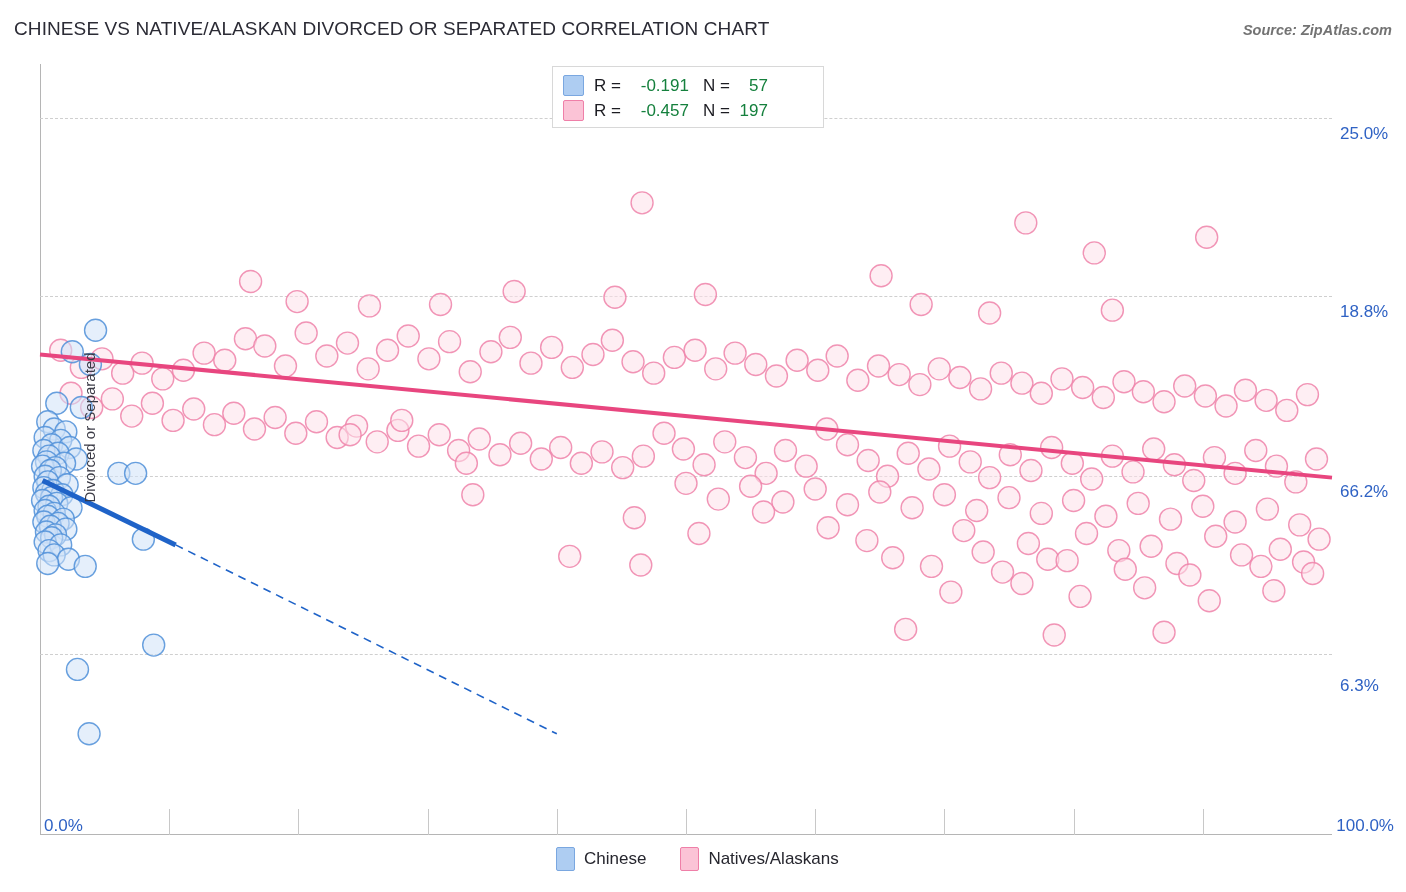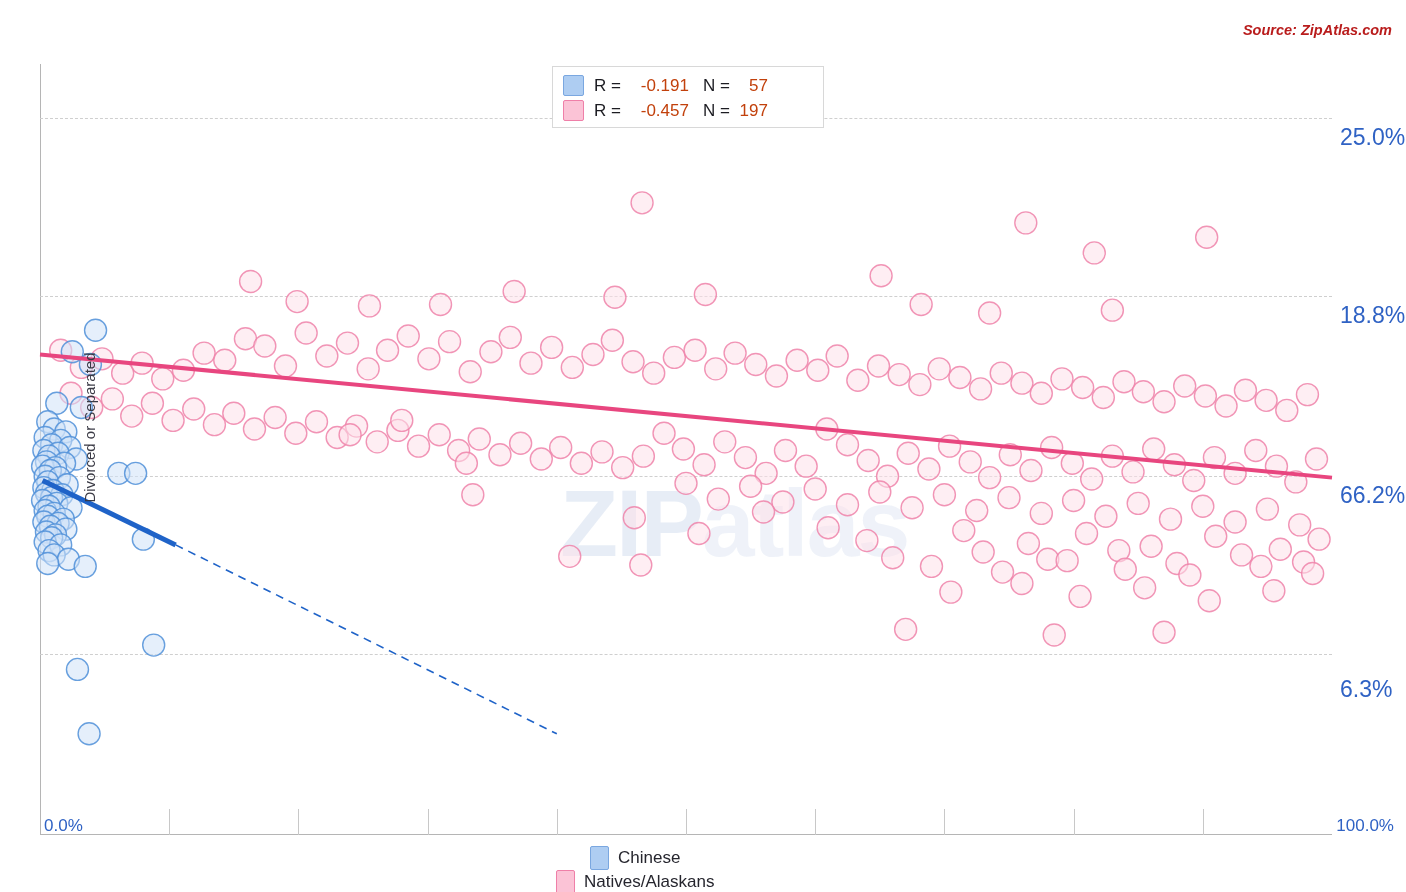--- a/index.html
+++ b/index.html
@@ -28,21 +28,21 @@
     color: #2b2b35;
     white-space: nowrap;
   }
   .source {
     position: absolute;
     right: 14px;
     top: 22px;
     font-size: 14.5px;
     font-style: italic;
     font-weight: bold;
-    color: #b91c1c;
+    color: #737373;
     white-space: nowrap;
   }
   .plot {
     position: absolute;
     left: 40px;
     top: 64px;
     width: 1292px;
     height: 770px;
   }
   .watermark {
@@ -97,21 +97,21 @@
     top: 355px;
     transform: rotate(-90deg);
     transform-origin: center center;
     font-size: 15px;
     color: #3a3a45;
     white-space: nowrap;
   }
   .ytick-label {
     position: absolute;
     left: 1300px;
-    font-size: 23px;
+    font-size: 17px;
     color: #2f62c4;
     white-space: nowrap;
   }
   .xaxis-label {
     position: absolute;
     font-size: 17px;
     color: #2f62c4;
     white-space: nowrap;
     top: 816px;
   }
@@ -138,32 +138,31 @@
   .swatch {
     width: 19px;
     height: 19px;
     border-radius: 2px;
     margin-right: 10px;
     flex: none;
   }
   .sw-blue { background: #aecdf2; border: 1px solid #7aa7e0; }
   .sw-pink { background: #fbc3d6; border: 1px solid #ef7fa8; }
   .lbl-k { color: #1c1c22; }
-  .lbl-v { color: #c2410c; font-weight: normal; }
+  .lbl-v { color: #15803d; font-weight: normal; }
   .rv { display: inline-block; min-width: 64px; text-align: right; margin-left: 4px; }
   .nv { display: inline-block; min-width: 34px; text-align: right; margin-left: 4px; }
   .nk { margin-left: 14px; }
   .bottom-legend {
     position: absolute;
     left: 556px;
     top: 846px;
     display: flex;
     align-items: center;
     height: 26px;
-    flex-direction: column;
   }
   .bl-item { display: flex; align-items: center; margin-right: 34px; }
   .bl-sw {
     width: 17px;
     height: 22px;
     border-radius: 2px;
     margin-right: 9px;
   }
   .bl-txt { font-size: 17px; color: #26262e; white-space: nowrap; }
   svg.layer {
@@ -173,25 +172,25 @@
     width: 1292px;
     height: 770px;
     overflow: visible;
   }
 </style>
 </head>
 <body>
 
 <div id="chart-root">
 
+  <div class="title">CHINESE VS NATIVE/ALASKAN DIVORCED OR SEPARATED CORRELATION CHART</div>
   <div class="source">Source: ZipAtlas.com</div>
 
   <div class="plot">
 
-    <div class="watermark"><span class="wm-dark">ZIP</span><span class="wm-light">atlas</span></div>
 
     <div class="axis-left"></div>
     <div class="axis-bottom"></div>
 
     <div id="gridlines">
         <div class="gridline" style="top: 54.3866px;"></div>
         <div class="gridline" style="top: 231.859px;"></div>
         <div class="gridline" style="top: 412.193px;"></div>
         <div class="gridline" style="top: 589.665px;"></div>
       </div>

